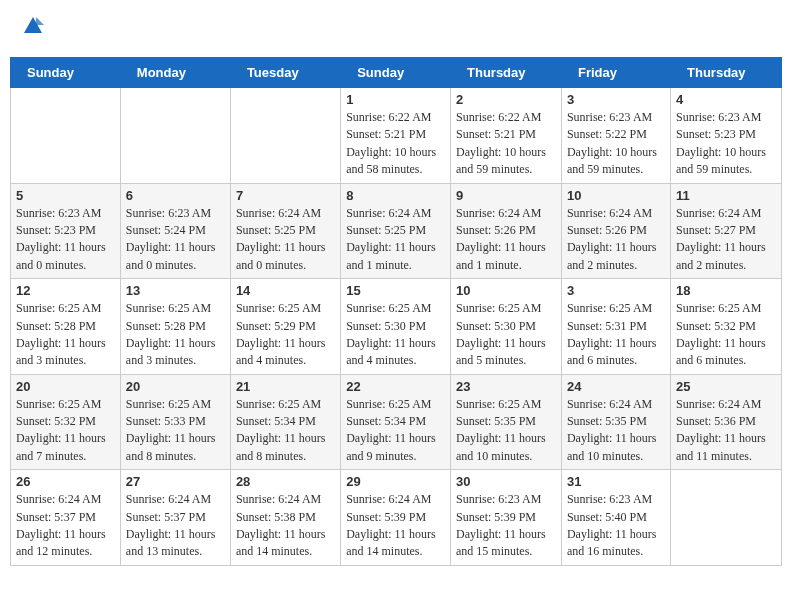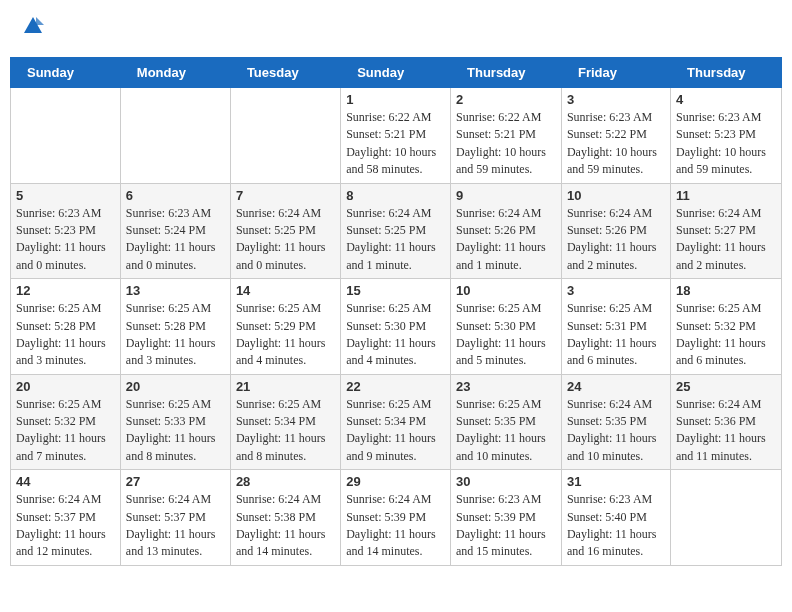--- a/index.html
+++ b/index.html
@@ -233,21 +233,21 @@
           <span class="day-number">24</span>
           <div class="day-info">Sunrise: 6:24 AM<br>Sunset: 5:35 PM<br>Daylight: 11 hours and 10 minutes.</div>
         </td>
         <td>
           <span class="day-number">25</span>
           <div class="day-info">Sunrise: 6:24 AM<br>Sunset: 5:36 PM<br>Daylight: 11 hours and 11 minutes.</div>
         </td>
       </tr>
       <tr>
         <td>
-          <span class="day-number">44</span>
+          <span class="day-number">26</span>
           <div class="day-info">Sunrise: 6:24 AM<br>Sunset: 5:37 PM<br>Daylight: 11 hours and 12 minutes.</div>
         </td>
         <td>
           <span class="day-number">27</span>
           <div class="day-info">Sunrise: 6:24 AM<br>Sunset: 5:37 PM<br>Daylight: 11 hours and 13 minutes.</div>
         </td>
         <td>
           <span class="day-number">28</span>
           <div class="day-info">Sunrise: 6:24 AM<br>Sunset: 5:38 PM<br>Daylight: 11 hours and 14 minutes.</div>
         </td>

